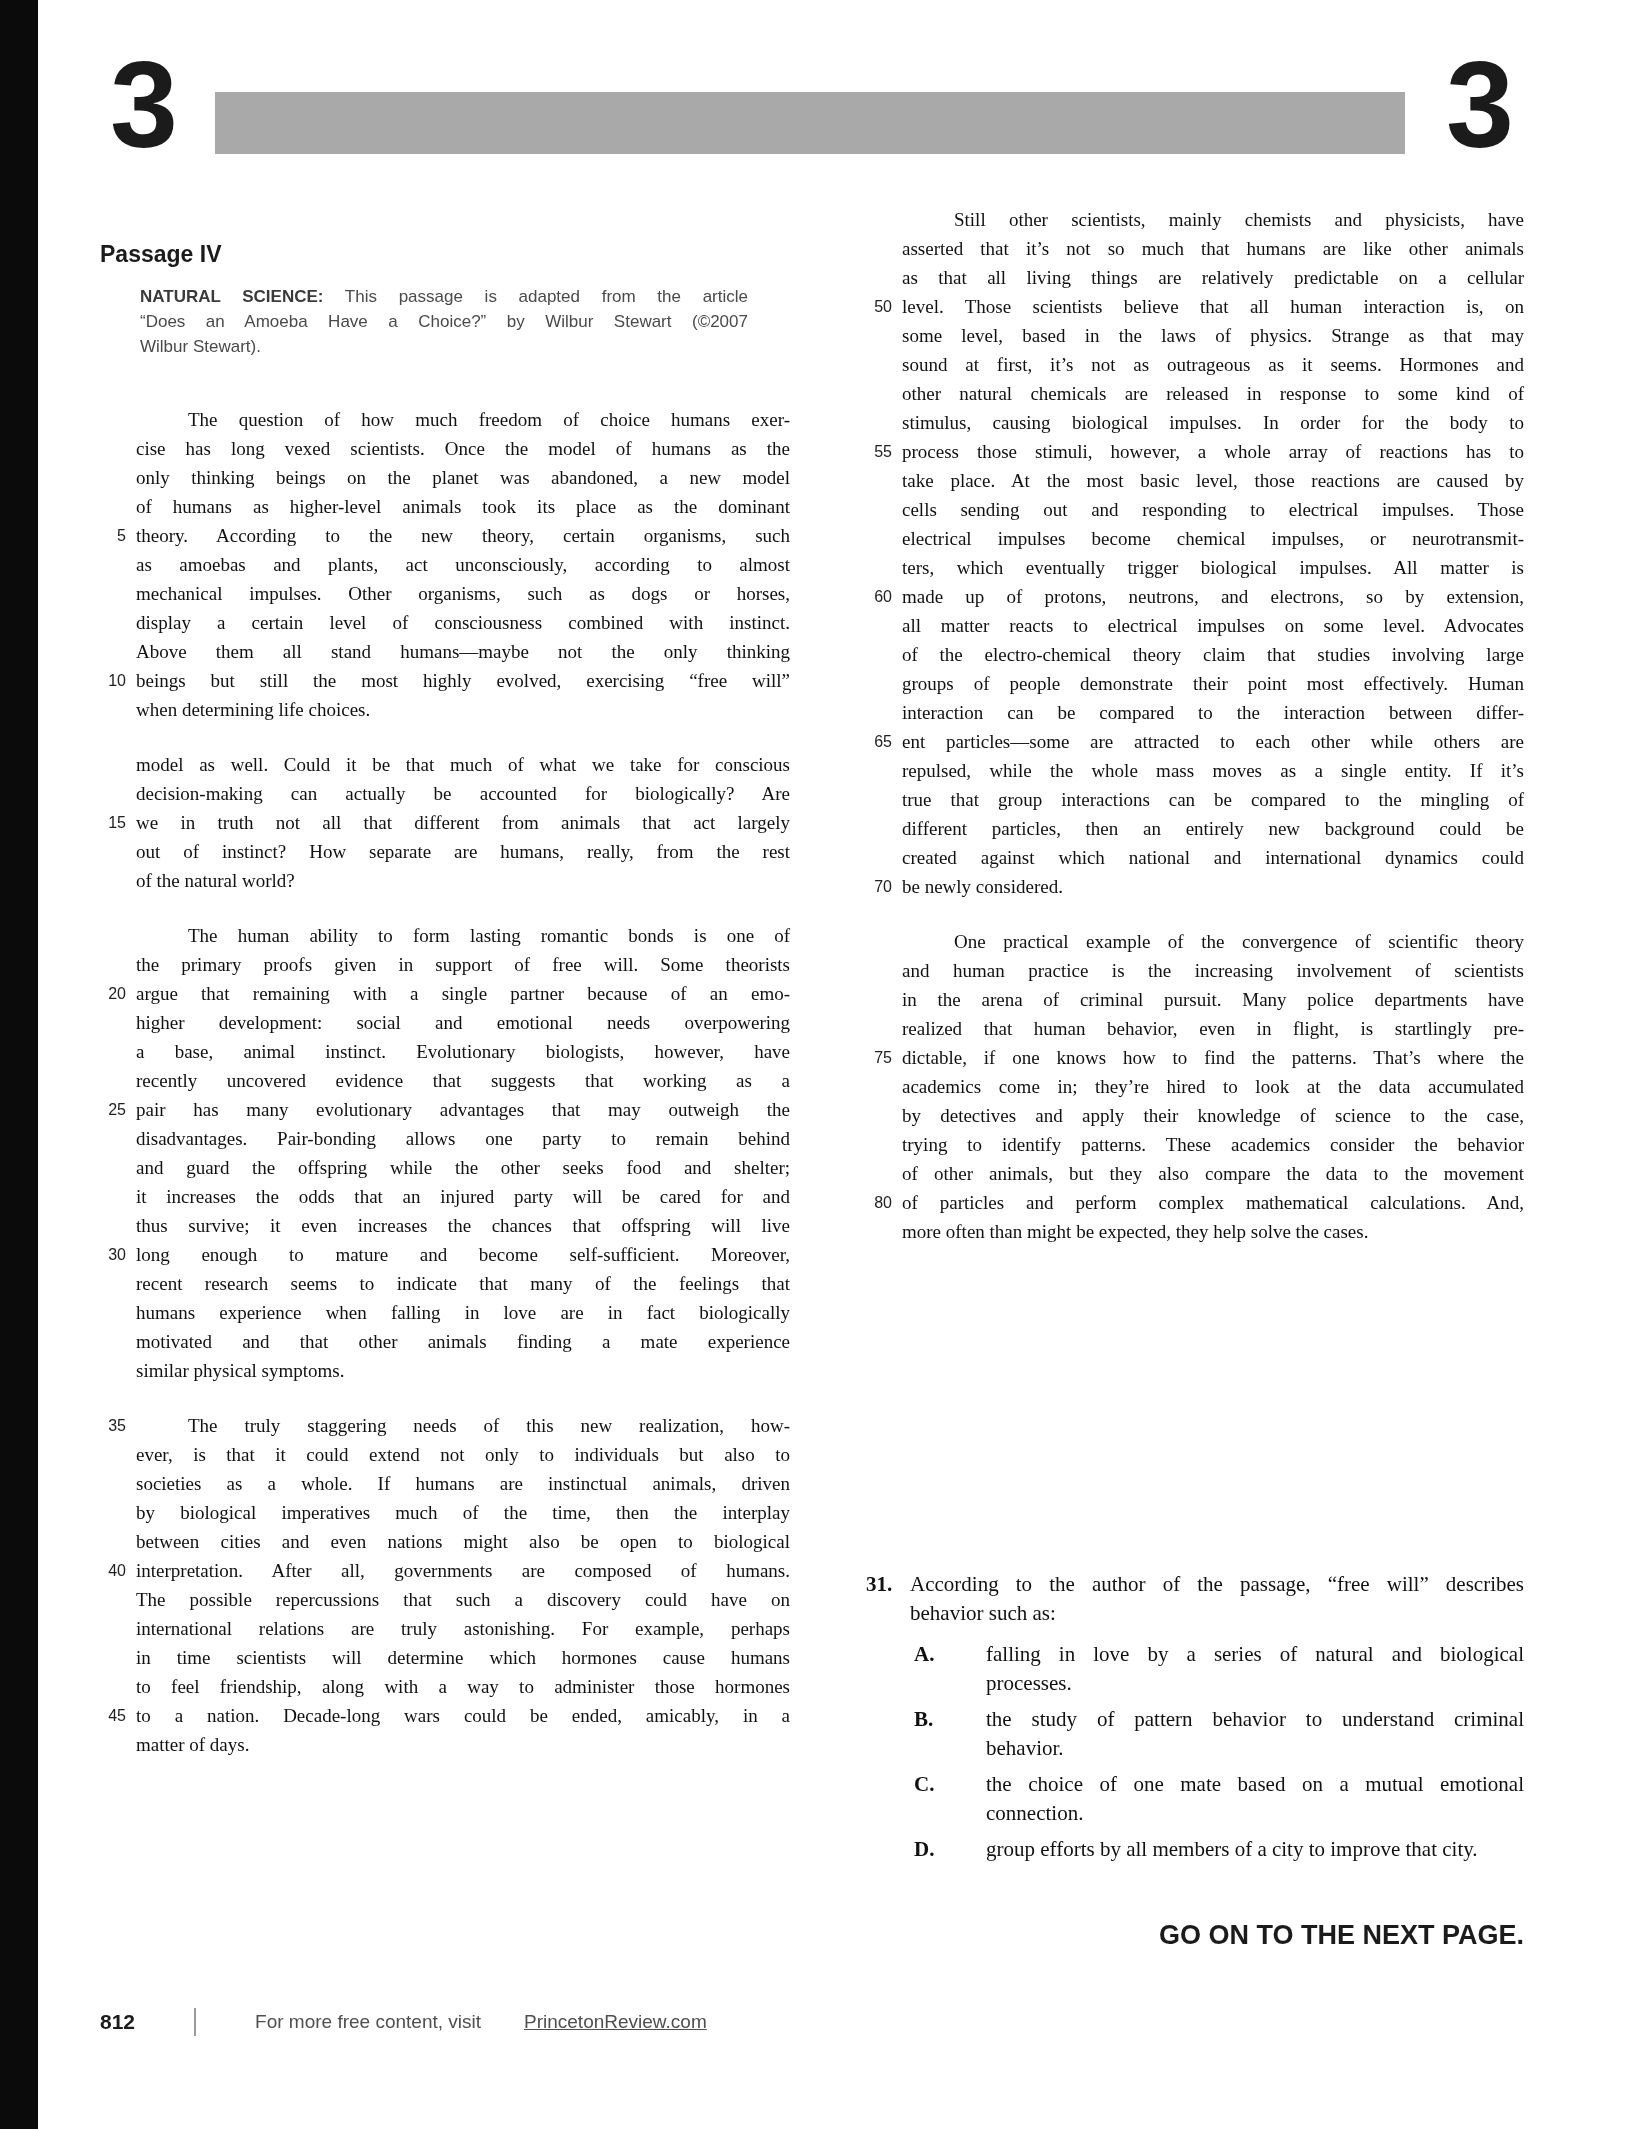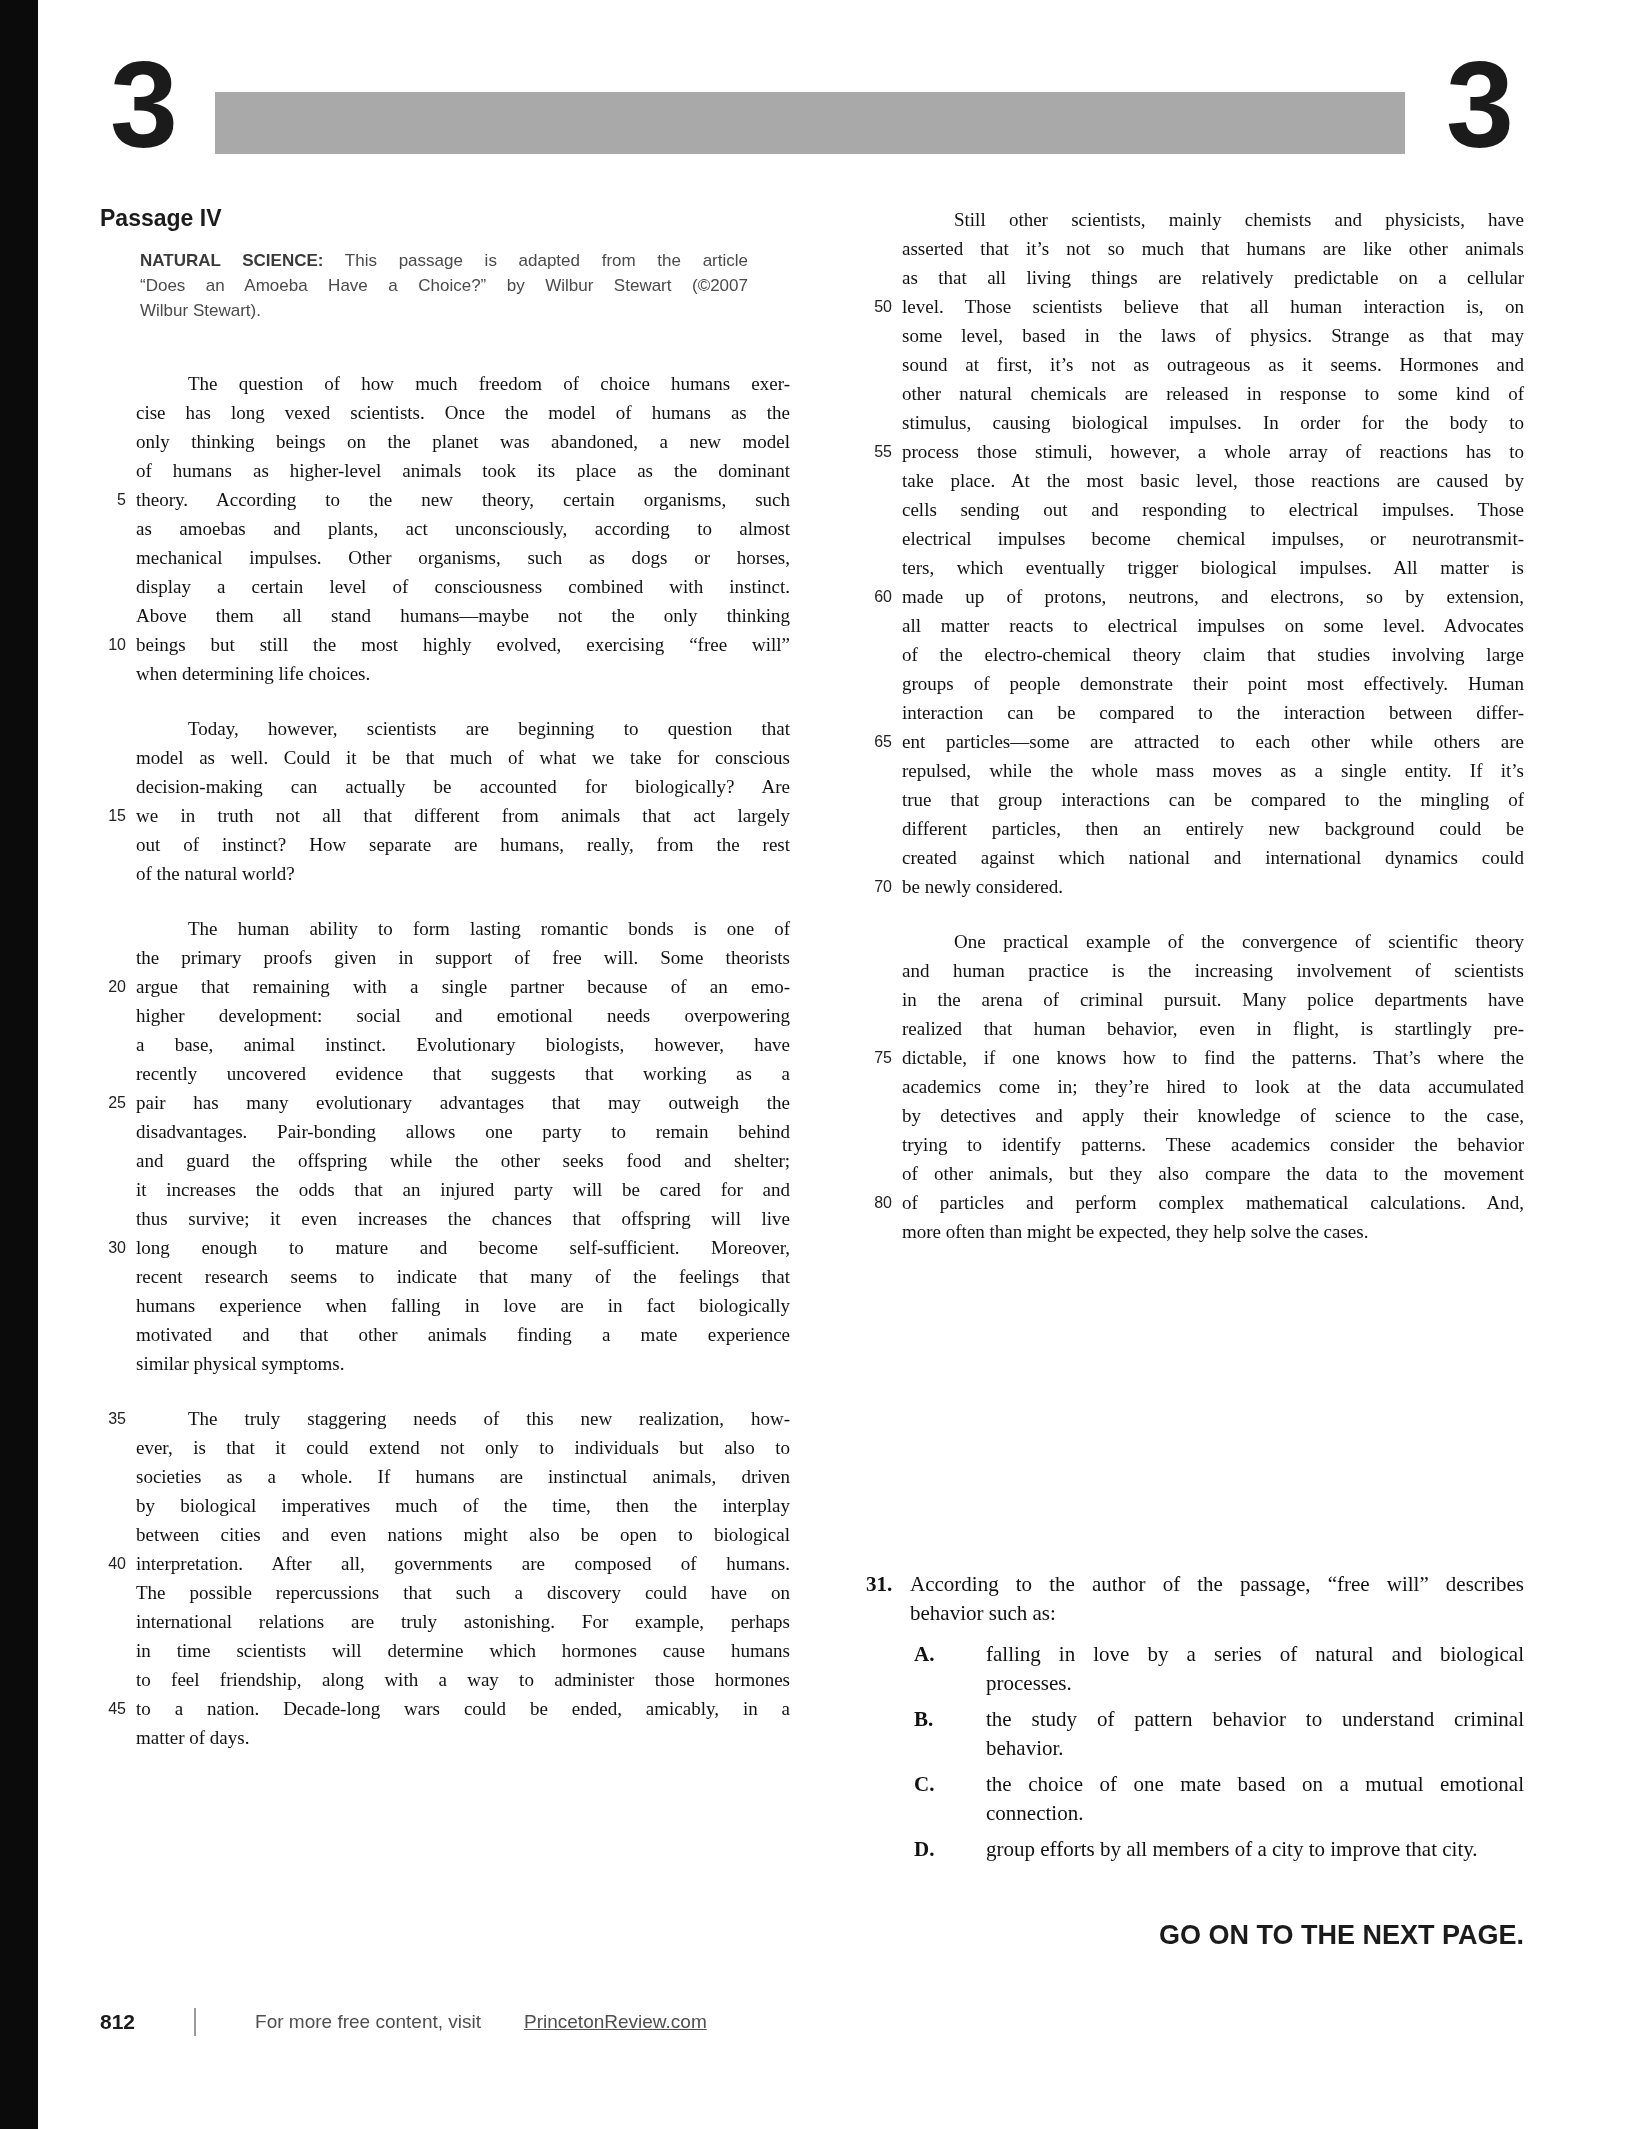--- a/index.html
+++ b/index.html
@@ -11,21 +11,21 @@
   .edge-bar { position:absolute; left:0; top:0; width:38px; height:2129px; background:#0b0b0b; }
   .big-num {
     position:absolute; top:44px; font-family:"Liberation Sans", sans-serif;
     font-weight:900; font-size:122px; line-height:1; color:#1b1b1b; letter-spacing:-4px;
   }
   .big-num.left { left:110px; }
   .big-num.right { left:1446px; }
   .gray-bar { position:absolute; left:215px; top:92px; width:1190px; height:62px; background:#a9a9a9; }
 
   .col { position:absolute; top:205px; }
-  .col-left { left:100px; width:690px; }
+  .col-left { left:100px; width:690px;margin-top:36px; }
   .col-right { left:866px; width:658px; }
 
   .passage-heading {
     font-family:"Liberation Sans", sans-serif; font-weight:bold; font-size:23px; color:#1b1b1b;
   }
   .intro {
     margin-top:16px; margin-left:40px; width:608px;
     font-family:"Liberation Sans", sans-serif; font-size:17px; line-height:25px; color:#4a4a4a;
   }
   .intro-line { text-align:justify; text-align-last:justify; }
@@ -133,24 +133,20 @@
             <span class="line-text">beings but still the most highly evolved, exercising “free will”</span>
           </div>
           <div class="line-row">
             <span class="line-num"></span>
             <span class="line-text last">when determining life choices.</span>
           </div>
         </div>
         <div class="para">
           <div class="line-row">
             <span class="line-num"></span>
-            <span class="line-text indent">Today, however, scientists are beginning to question that</span>
-          </div>
-          <div class="line-row">
-            <span class="line-num"></span>
             <span class="line-text">model as well. Could it be that much of what we take for conscious</span>
           </div>
           <div class="line-row">
             <span class="line-num"></span>
             <span class="line-text">decision-making can actually be accounted for biologically? Are</span>
           </div>
           <div class="line-row">
             <span class="line-num">15</span>
             <span class="line-text">we in truth not all that different from animals that act largely</span>
           </div>

